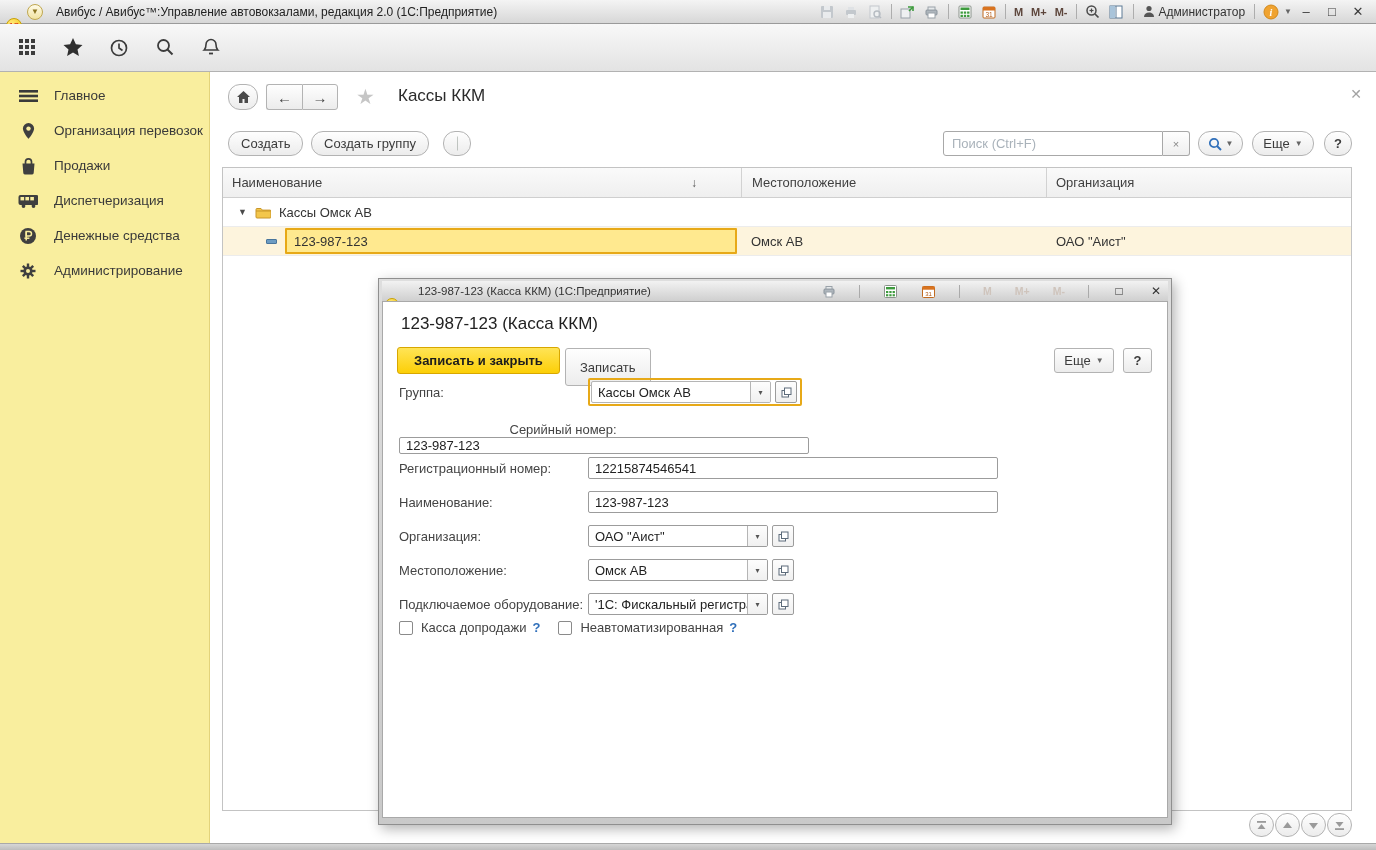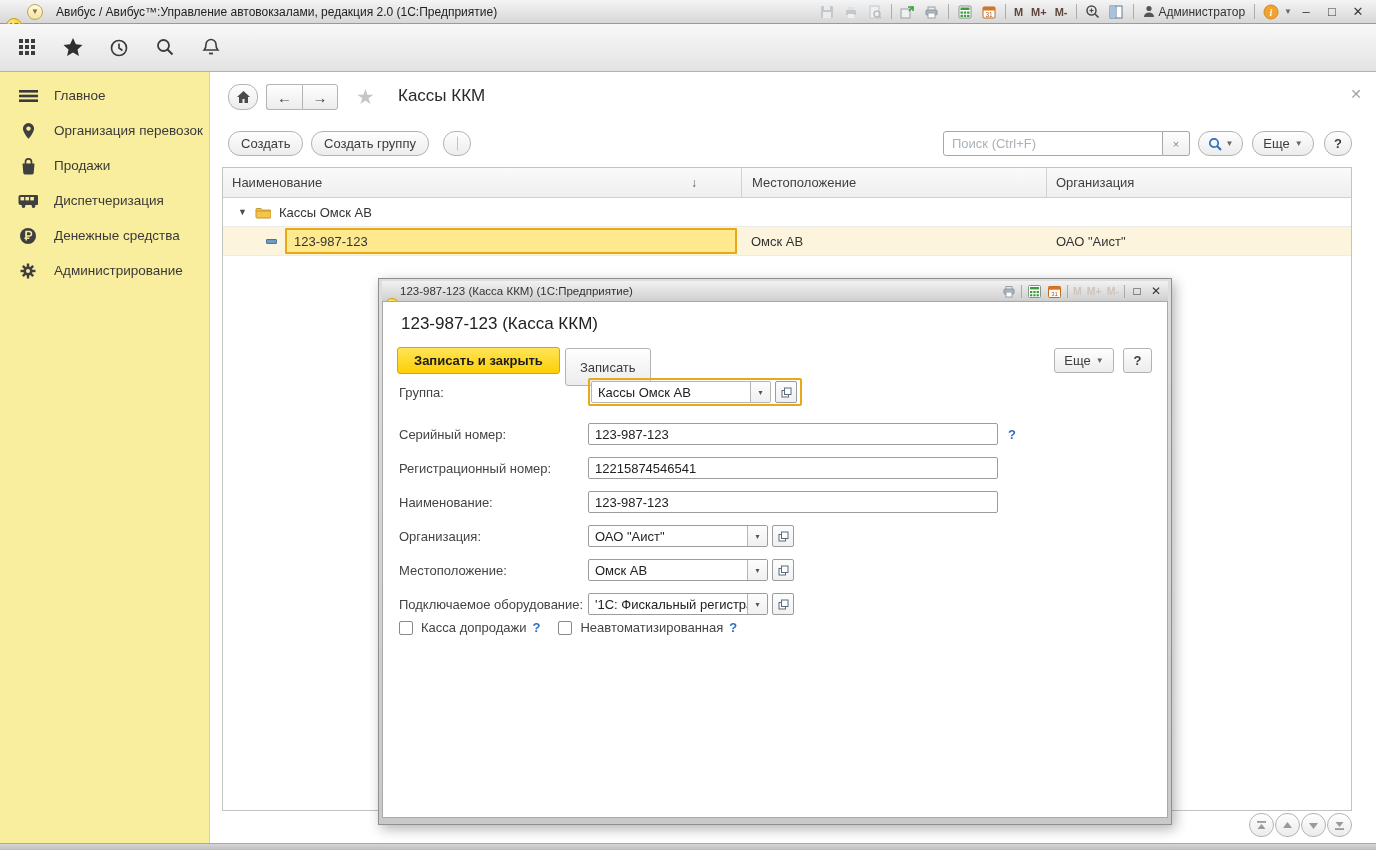--- a/index.html
+++ b/index.html
@@ -81,21 +81,21 @@
   .sel-box{position:absolute;left:62px;top:1px;width:452px;height:26px;background:#ffe98f;
     border:2px solid #e7a918;border-radius:1px;display:flex;align-items:center;padding-left:7px;}
   .item-dash{position:absolute;left:43px;top:12px;width:11px;height:5px;background:#6d9cc3;border:1px solid #49759c;border-radius:1px;}
   
   .navbtns{position:absolute;left:1039px;top:741px;display:flex;gap:1px;}
   .navbtns .btn{width:25px;height:24px;}
   
   .dialog{position:absolute;left:378px;top:278px;width:794px;height:547px;
     border:1px solid #8f8f8f;background:linear-gradient(#dedede,#c9c9c9);
     padding:2px 3px 5px 3px;box-shadow:3px 4px 12px rgba(0,0,0,.30);}
-  .dlg-titlebar{height:20px;display:flex;align-items:center;gap:1px;padding:0 3px;
+  .dlg-titlebar{height:20px;display:flex;align-items:center;gap:19px;padding:0 3px;
     background:linear-gradient(#f2f2f2,#cfcfcf);font-size:11.5px;color:#333;}
   .dlg-title{flex:1;white-space:nowrap;overflow:hidden;}
   .dlg-ic{width:19px;height:16px;display:flex;align-items:center;justify-content:center;}
   .dlg-mem{font-size:10.5px;font-weight:bold;color:#cfc4bc;padding:0 2px;}
   .dlg-sep{width:1px;height:13px;background:#aaa;margin:0 2px;}
   .dlg-ctl{font-size:12px;color:#333;width:18px;text-align:center;font-weight:bold;}
   .dlg-body{position:relative;background:#fff;border:1px solid #a9a9a9;height:517px;}
   .dlg-heading{position:absolute;left:18px;top:12px;font-size:17px;color:#222;}
   .ybtn{position:absolute;left:14px;top:45px;height:27px;padding:0 16px;
     background:linear-gradient(#ffe456,#fccf07);border:1px solid #d8a700;border-radius:3px;
@@ -511,21 +511,21 @@
         </span>
         <span class="open-btn">
           <svg width="11" height="11">
               <rect x="1" y="3.5" width="6.5" height="6.5" fill="#fff" stroke="#5c6b7a"></rect>
               <rect x="3.5" y="1" width="6.5" height="6.5" fill="#fff" stroke="#5c6b7a"></rect>
             </svg>
         </span>
       </span>
     </div>
 
-    <div class="frow" style="top:120px;">
+    <div class="frow" style="top:120px;flex-direction:column;">
       <span class="flabel">Серийный номер:</span>
       <input class="tinput" value="123-987-123" style="">
       <span class="qmark">?</span>
     </div>
 
     <div class="frow" style="top:154px;">
       <span class="flabel">Регистрационный номер:</span>
       <input class="tinput" value="12215874546541" style="">
     </div>
 

